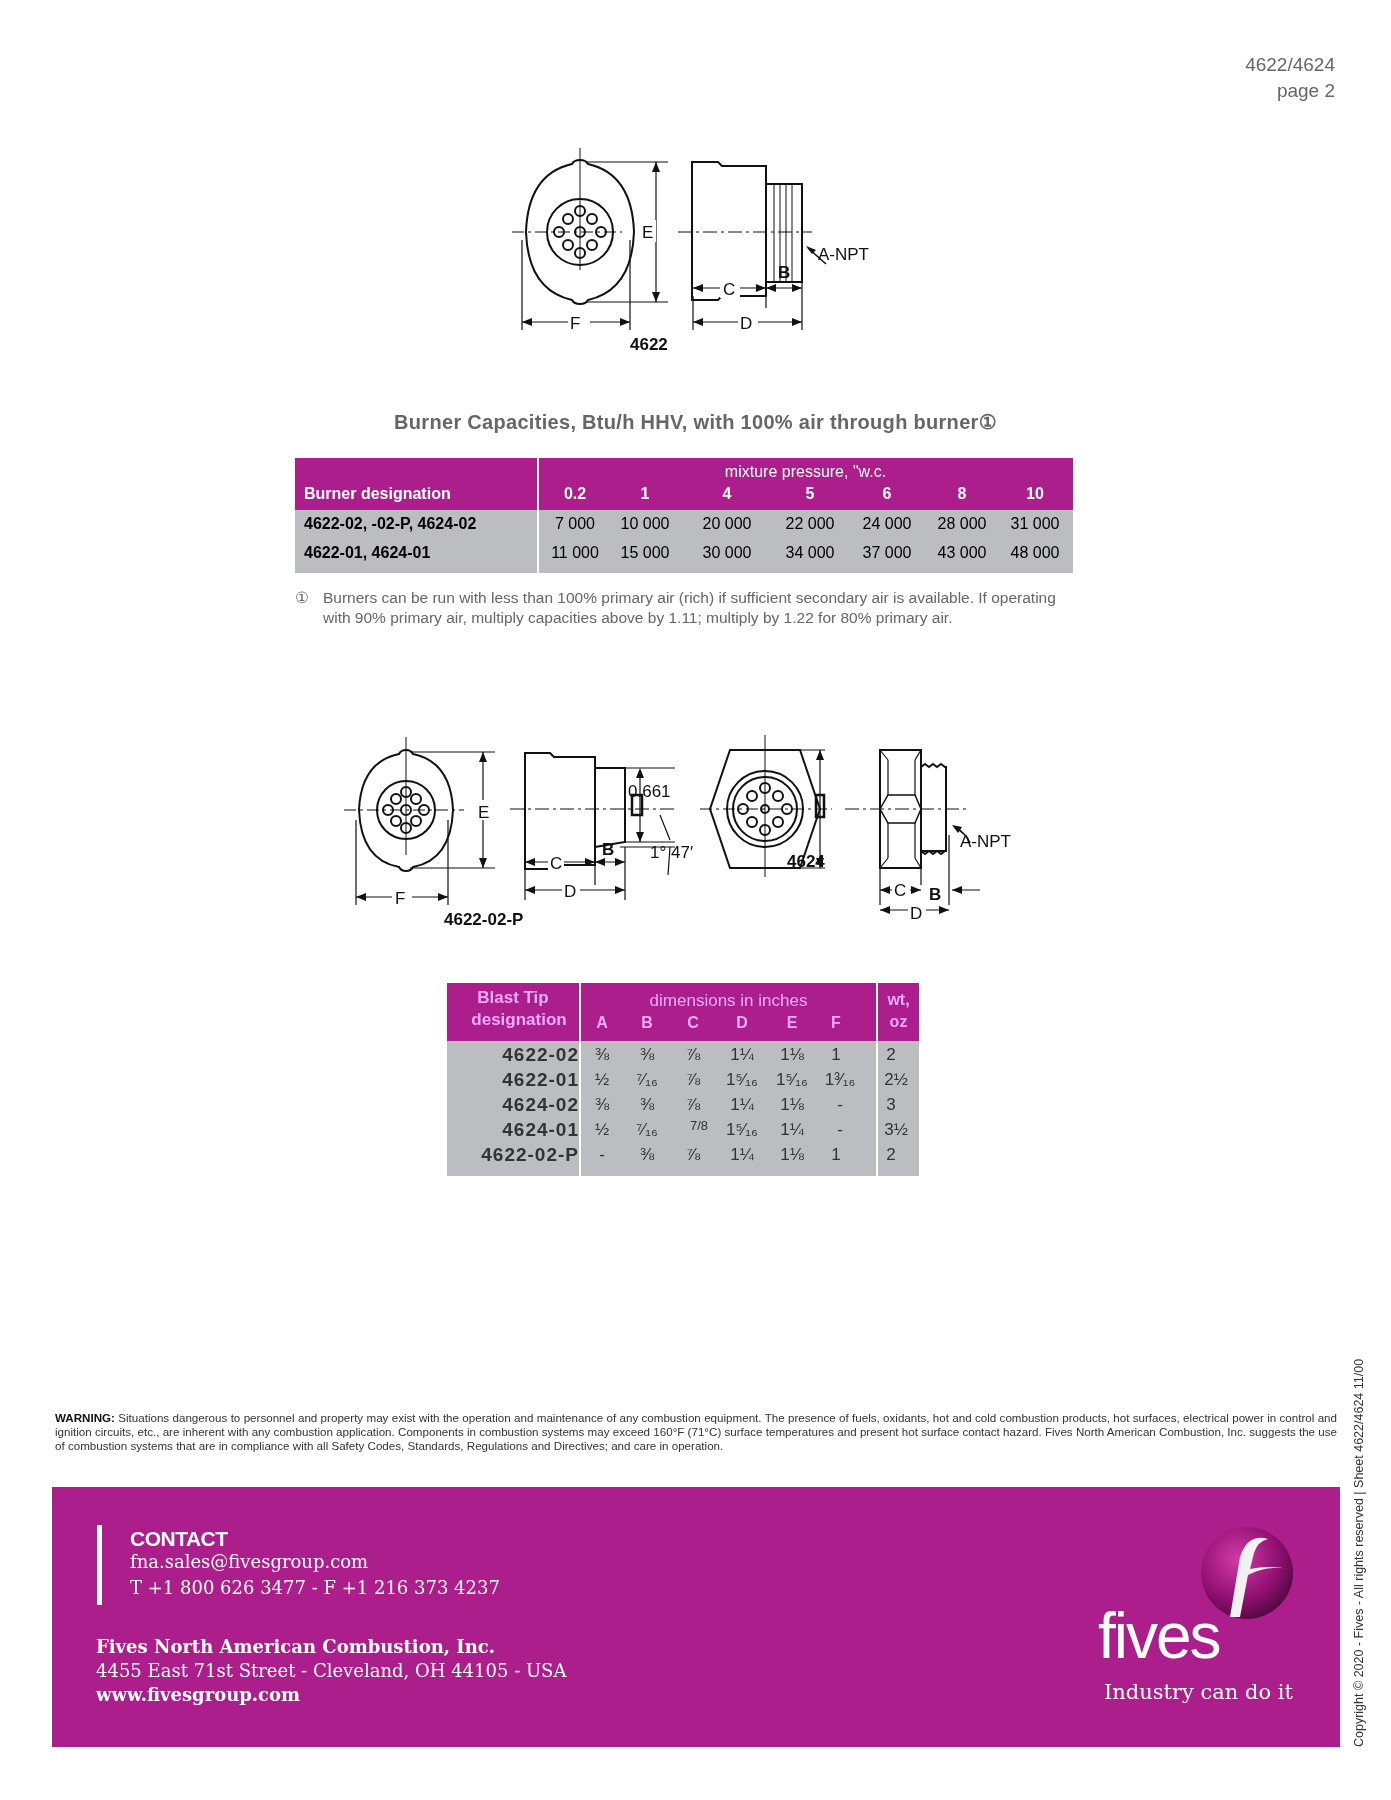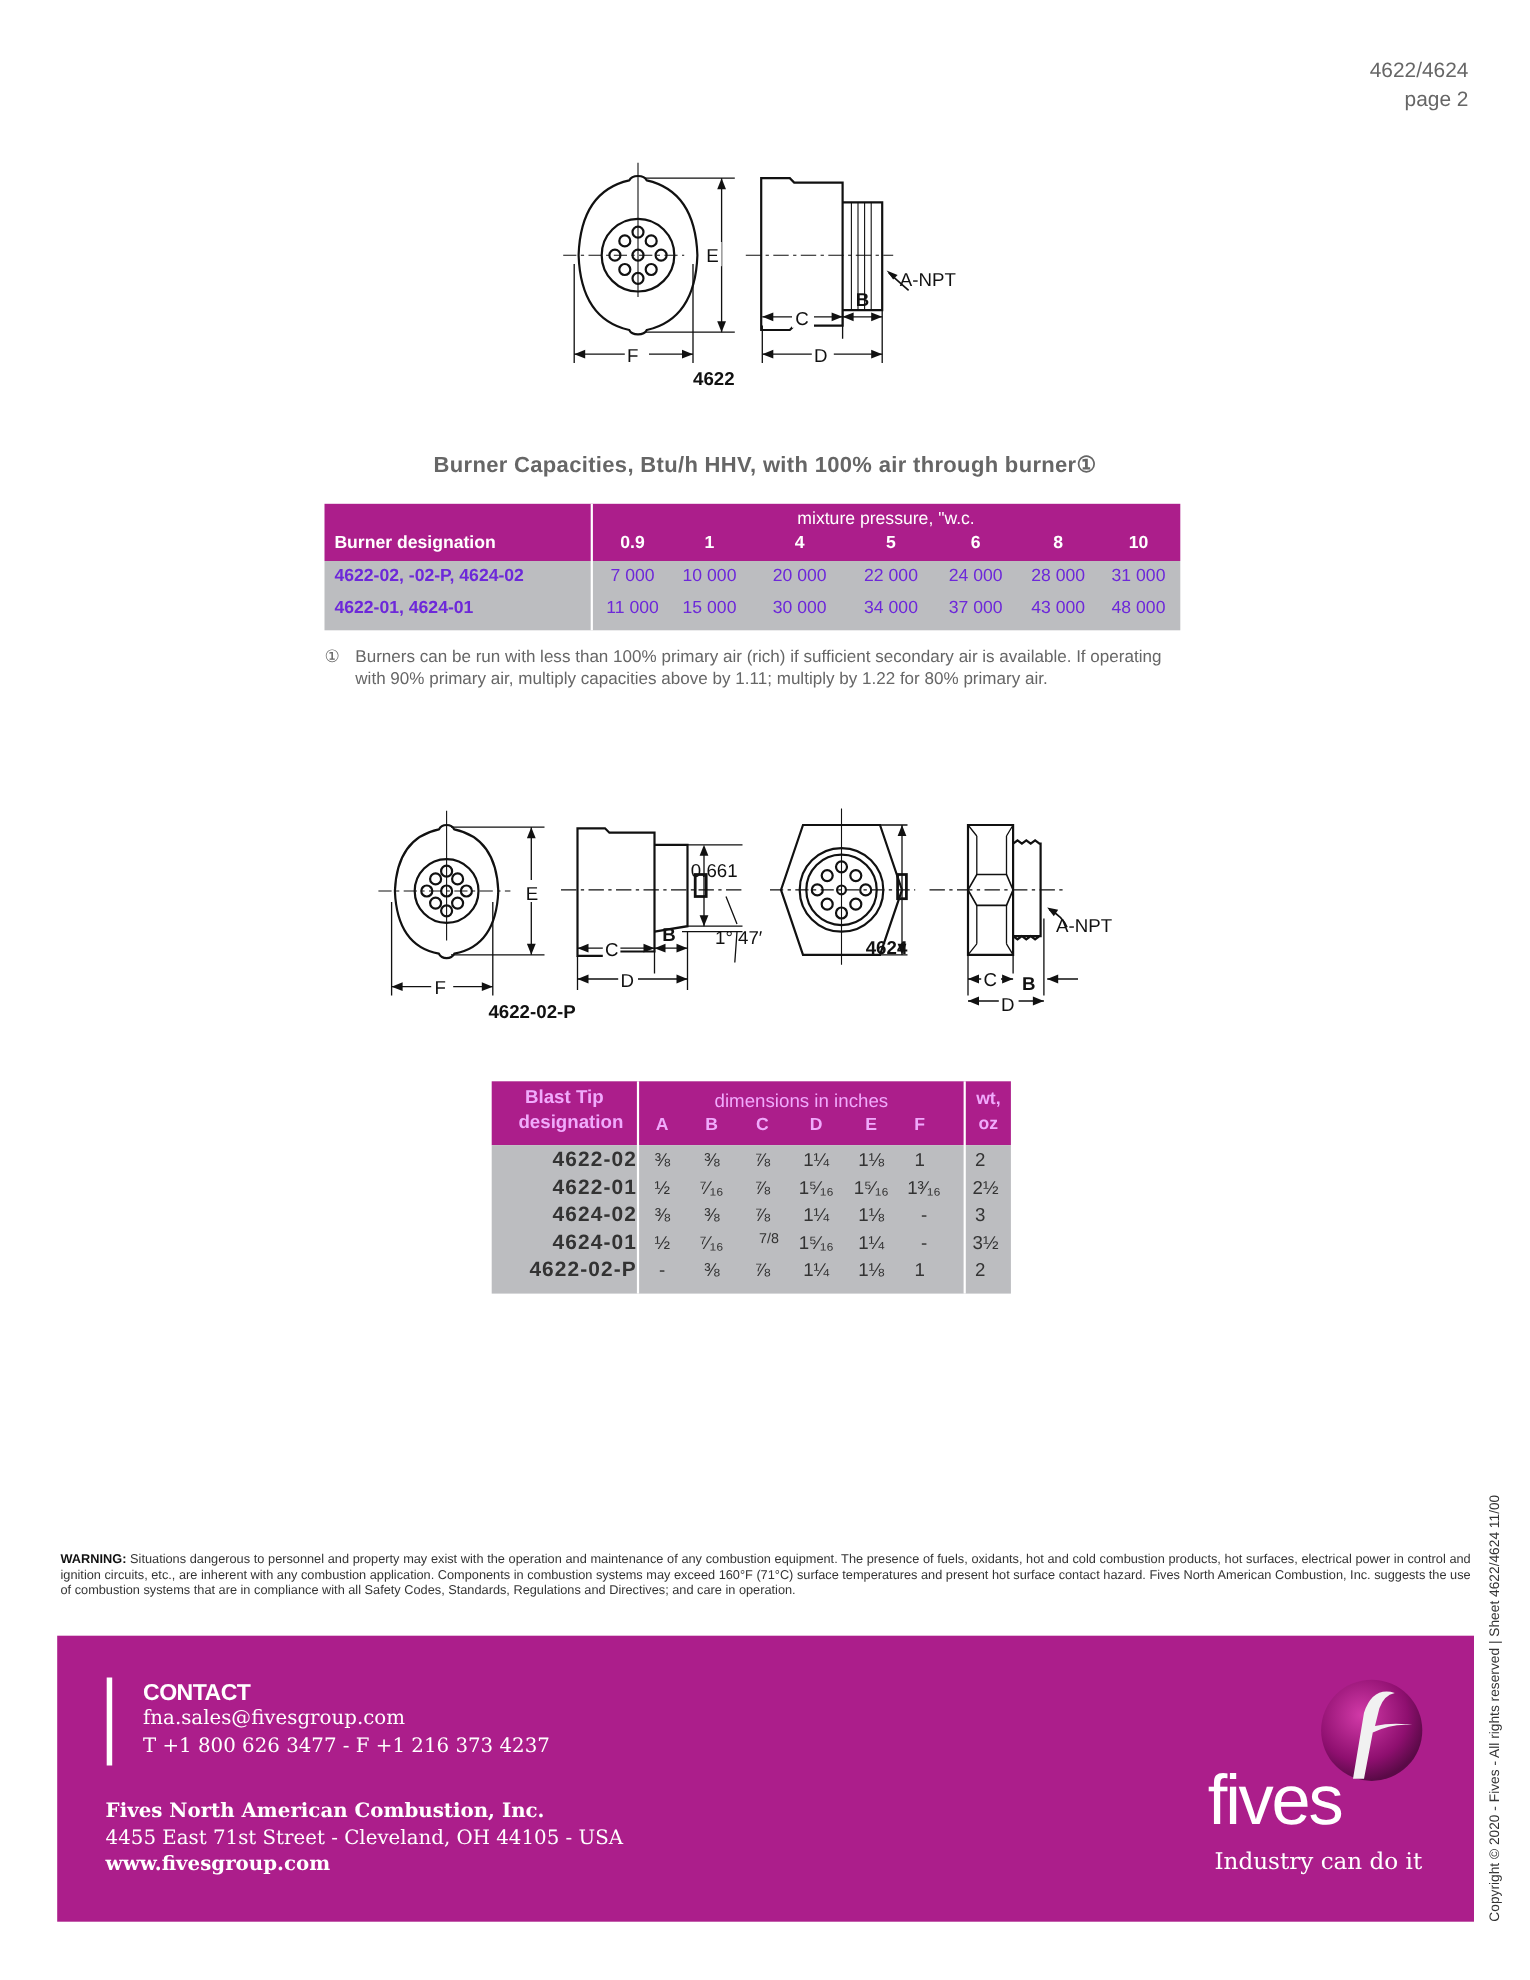--- a/index.html
+++ b/index.html
@@ -2,21 +2,21 @@
 <html><head>
 <meta charset="utf-8">
 <style>
   html, body { margin:0; padding:0; }
   body { width:1391px; height:1800px; position:relative; background:#ffffff; font-family:"DejaVu Sans", sans-serif; color:#555; overflow:hidden; }
   .abs { position:absolute; }
   .hdr-right { right:56px; top:52px; text-align:right; font-size:19px; color:#666; line-height:26px; font-family:"Liberation Sans", sans-serif; }
   .title { left:0; width:1391px; top:410px; text-align:center; font-size:20px; font-weight:bold; color:#666; font-family:"Liberation Sans", sans-serif; letter-spacing:0.3px; }
   .cap { position:absolute; left:295px; top:458px; width:778px; font-family:"Liberation Sans", sans-serif; }
   .cap .h { background:#ac1e8b; color:#fff; height:52px; position:relative; }
-  .cap .b { background:#bcbdc0; color:#6d28d9; height:63px; position:relative;padding-left:32px; }
+  .cap .b { background:#bcbdc0; color:#000000; height:63px; position:relative;padding-left:32px; }
   .cap .div { position:absolute; left:242px; top:0; width:2px; height:115px; background:#fff; }
   .cap .hl { position:absolute; left:9px; top:27px; font-size:16px; font-weight:bold; }
   .cap .mp { position:absolute; left:243px; width:535px; top:5px; text-align:center; font-size:16px; }
   .cap .num { position:absolute; top:27px; font-size:16px; font-weight:bold; transform:translateX(-50%); }
   .cap .rowl { position:absolute; left:9px; font-size:16px; font-weight:bold; }
   .cap .cell { position:absolute; font-size:16px; transform:translateX(-50%); white-space:nowrap; }
   .foot { left:295px; top:588px; width:790px; font-size:15.5px; color:#666; line-height:20px; font-family:"Liberation Sans", sans-serif; }
   .foot .mk { position:absolute; left:0; top:0; }
   .foot .tx { margin-left:28px; }
   .dim { position:absolute; left:447px; top:983px; width:472px; height:193px; font-family:"Liberation Sans", sans-serif; }
@@ -100,21 +100,21 @@
   <text class="lbl" x="318" y="120" font-size="17">A-NPT</text>
   <text class="lbl" x="130" y="210" font-size="17" font-weight="bold">4622</text>
 </svg>
 
 <div class="abs title">Burner Capacities, Btu/h HHV, with 100% air through burner①</div>
 
 <div class="cap">
   <div class="h">
     <span class="hl">Burner designation</span>
     <span class="mp">mixture pressure, "w.c.</span>
-    <span class="num" style="left:280px">0.9</span>
+    <span class="num" style="left:280px">0.2</span>
     <span class="num" style="left:350px">1</span>
     <span class="num" style="left:432px">4</span>
     <span class="num" style="left:515px">5</span>
     <span class="num" style="left:592px">6</span>
     <span class="num" style="left:667px">8</span>
     <span class="num" style="left:740px">10</span>
   </div>
   <div class="b">
     <div>
       <span class="rowl" style="top:5px">4622-02, -02-P, 4624-02</span>

